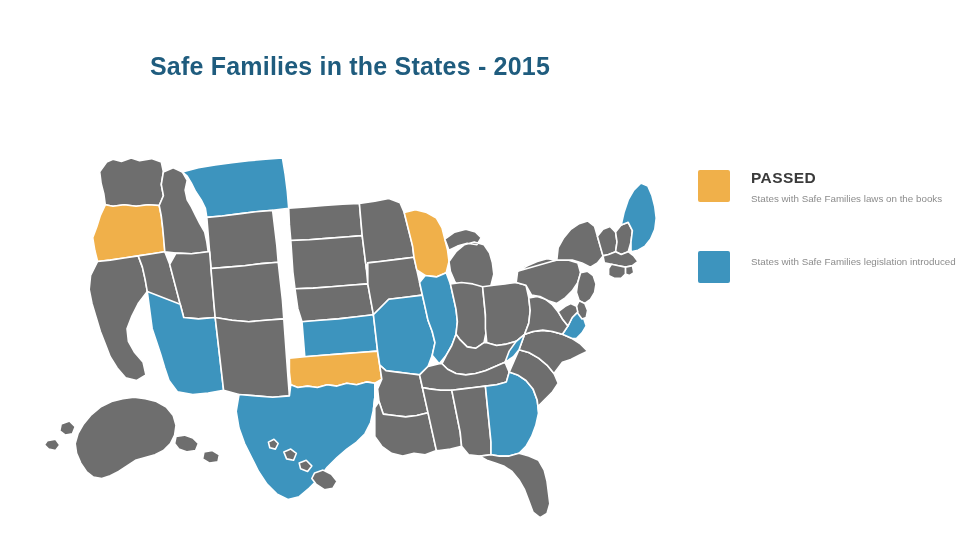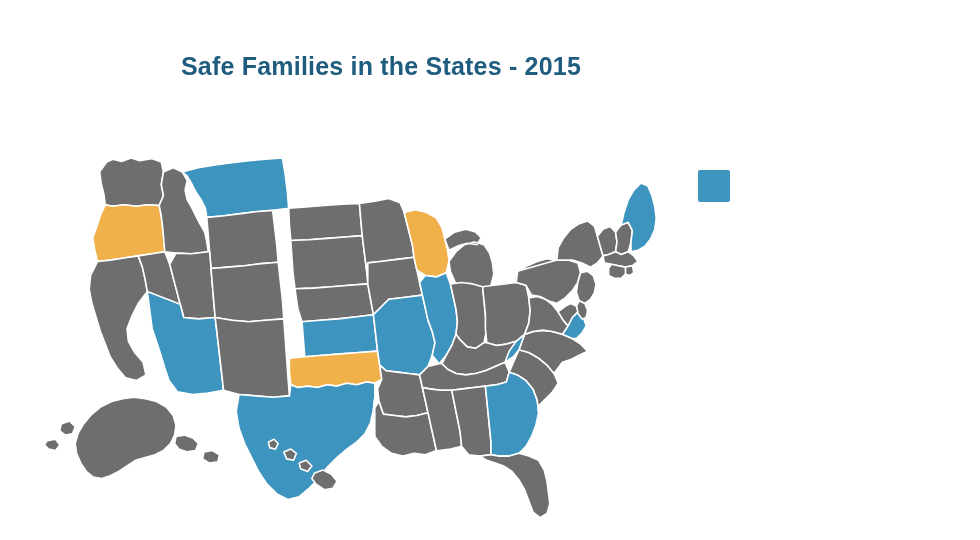--- a/index.html
+++ b/index.html
@@ -18,21 +18,20 @@
     position: absolute;
     top: 52px;
     left: 0;
     width: 700px;
     text-align: center;
     font-size: 25px;
     font-weight: bold;
     color: #1f5c7e;
     letter-spacing: 0.2px;
     white-space: nowrap;
-    margin-left: 31px;
   }
   #map-wrap {
     position: absolute;
     top: 105px;
     left: 8px;
     width: 672px;
     height: 425px;
   }
   #us-map {
     display: block;
@@ -190,20 +189,28 @@
       <path d="M118 440 L132 428 L148 420 L164 416 L180 414 L196 416 L212 420 L226 428 L236 440 L240 454 L238 468 L232 480 L222 490 L210 496 L196 500 L182 504 L170 512 L158 520 L146 526 L134 530 L122 528 L112 520 L104 508 L98 494 L96 480 L100 466 L108 452 Z M76 452 L88 448 L96 456 L92 466 L82 468 L74 462 Z M56 476 L68 474 L74 482 L68 490 L58 488 L52 482 Z M240 470 L252 468 L264 472 L272 480 L268 490 L256 492 L244 488 L238 480 Z M280 492 L292 490 L302 496 L300 506 L288 508 L278 502 Z" fill="#6e6e6e"></path>
 
       <path d="M372 478 L380 474 L386 480 L382 488 L374 486 Z M394 492 L404 488 L412 494 L408 504 L398 502 Z M416 508 L426 504 L434 512 L428 520 L418 516 Z M438 522 L450 518 L462 524 L470 534 L464 544 L452 546 L440 538 L434 530 Z" fill="#6e6e6e"></path>
 
     </g>
   </svg>
 </div>
 
 <div id="legend">
 
+  <div class="legend-item">
+    <div class="legend-swatch" style="background: rgb(240, 176, 74);"></div>
+    <div class="legend-text">
+      <div class="legend-label">PASSED</div>
+      <div class="legend-desc">States with Safe Families laws on the books</div>
+    </div>
+  </div>
 
   <div class="legend-item">
     <div class="legend-swatch" style="background: rgb(61, 148, 190);"></div>
     <div class="legend-text">
+      <div class="legend-desc">States with Safe Families legislation introduced</div>
     </div>
   </div>
 
 </div>
 
 </body></html>

